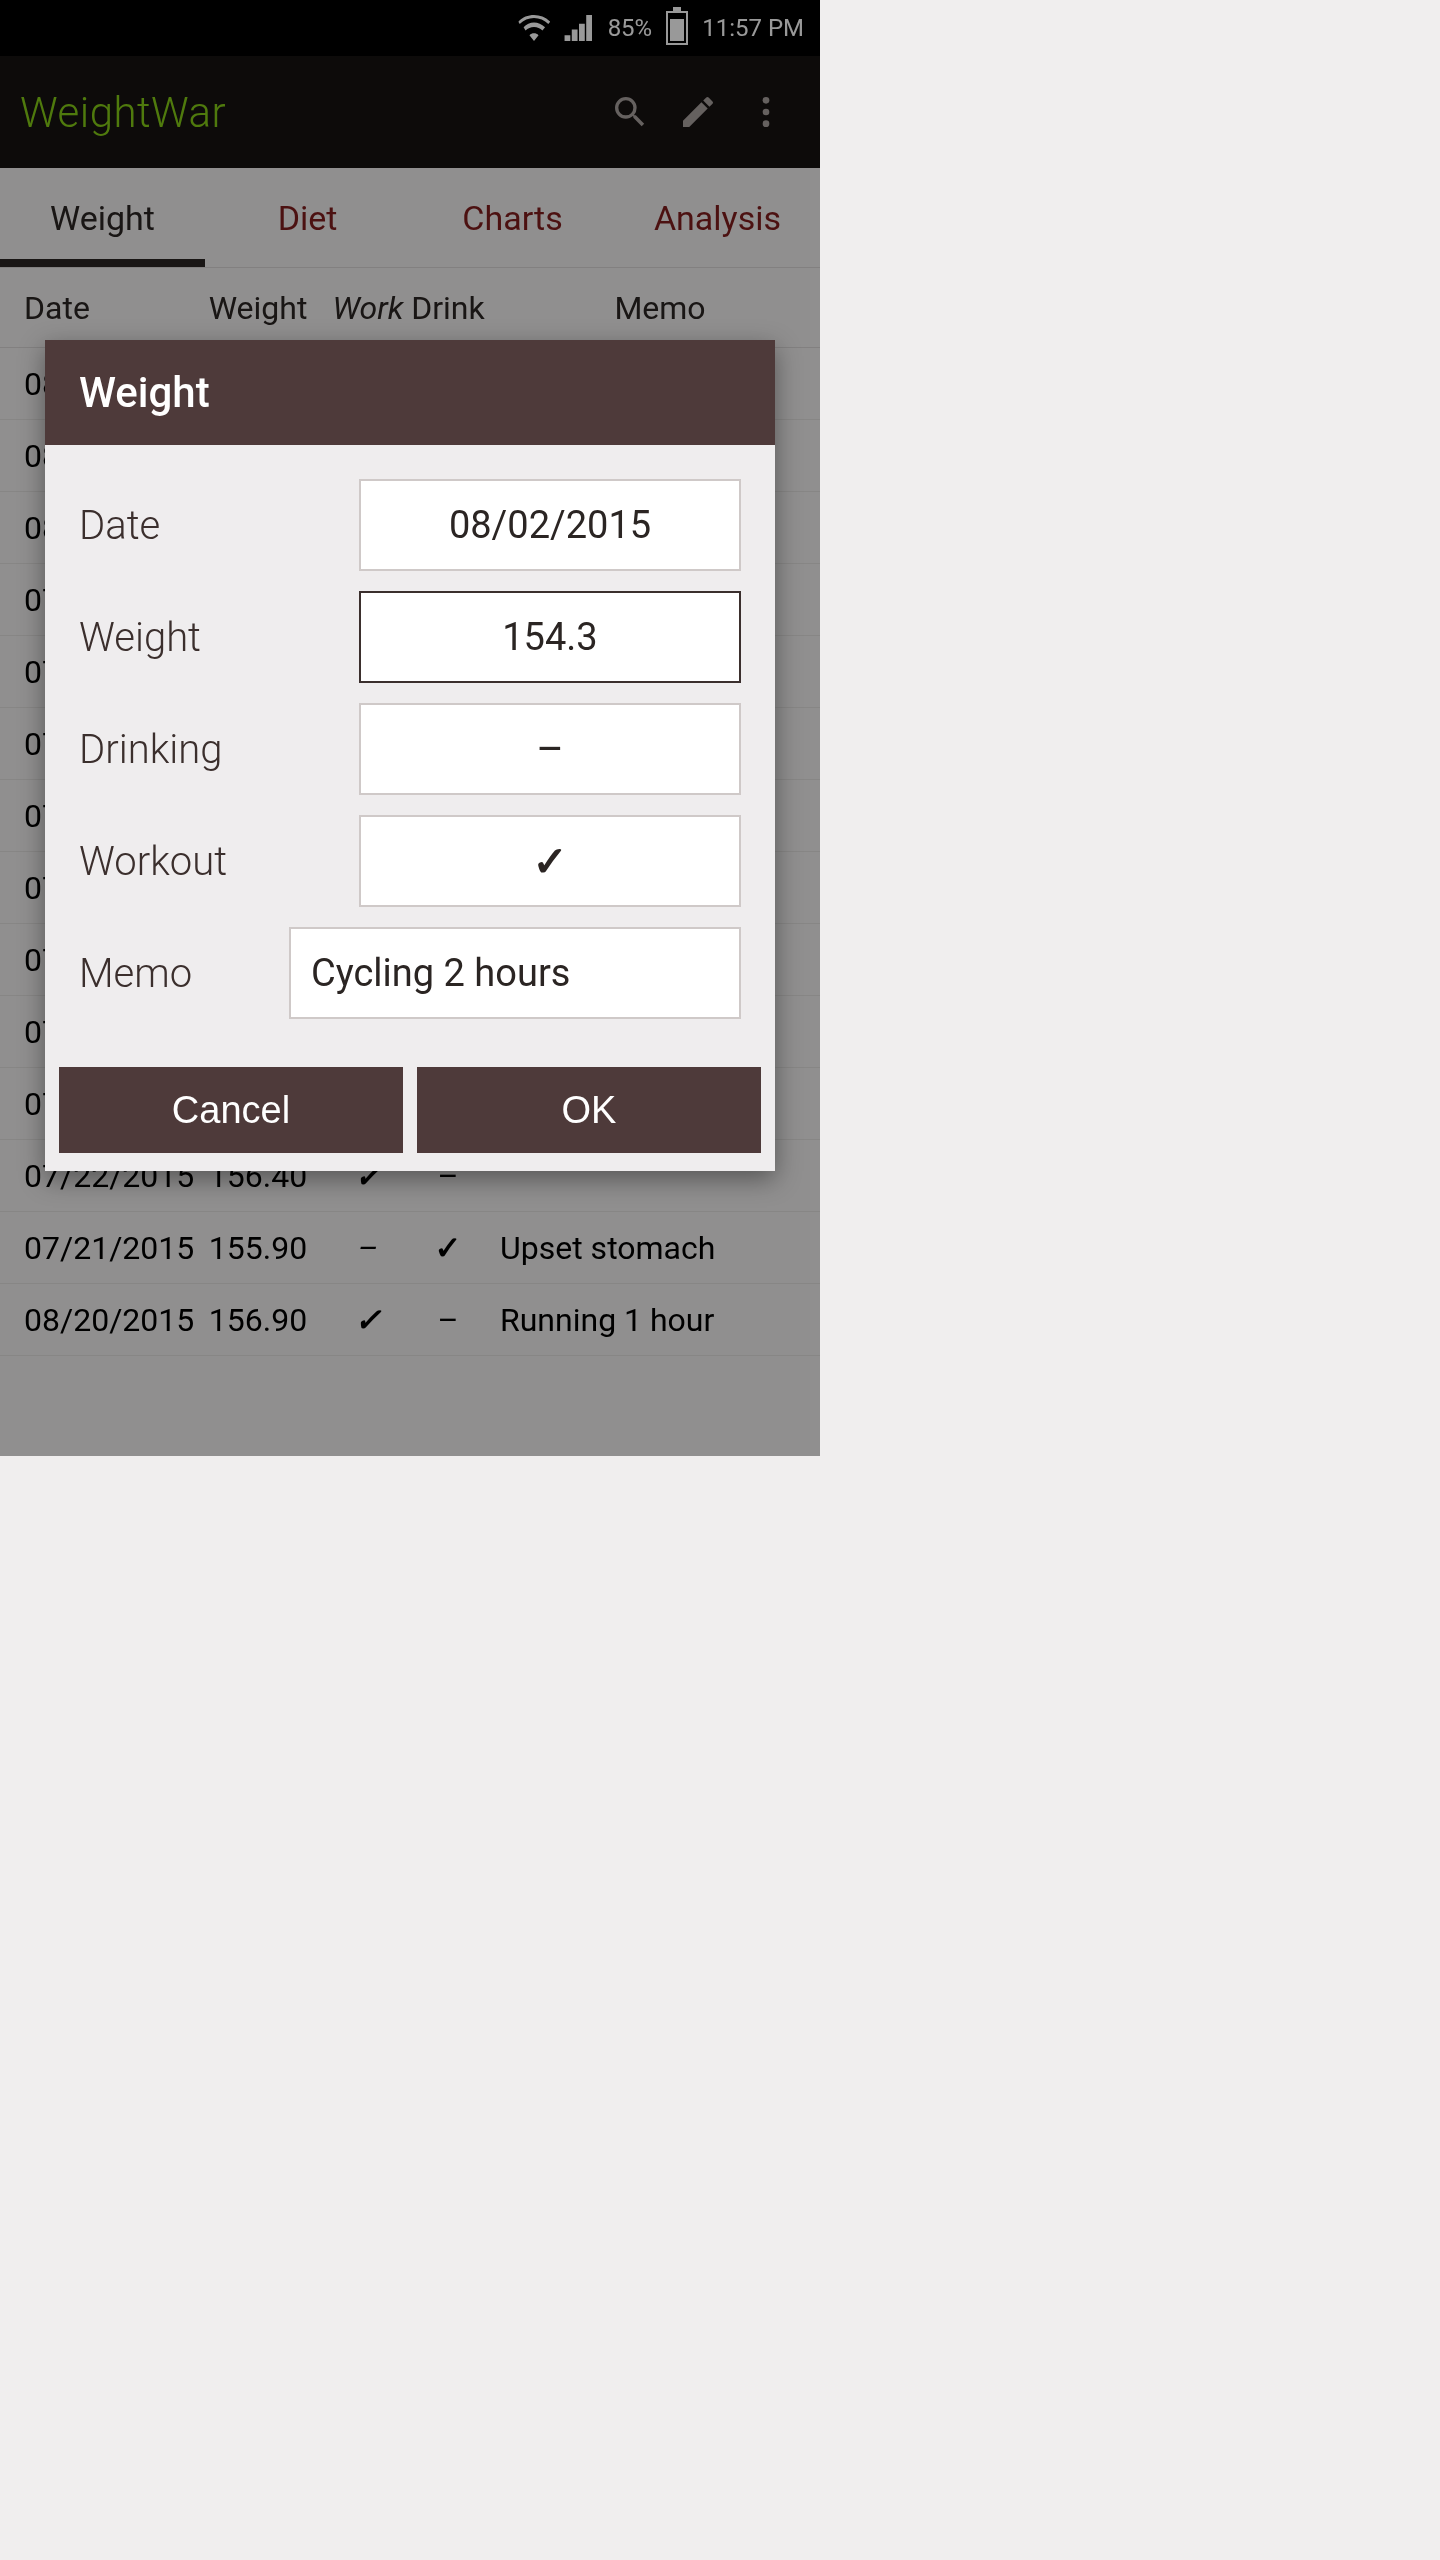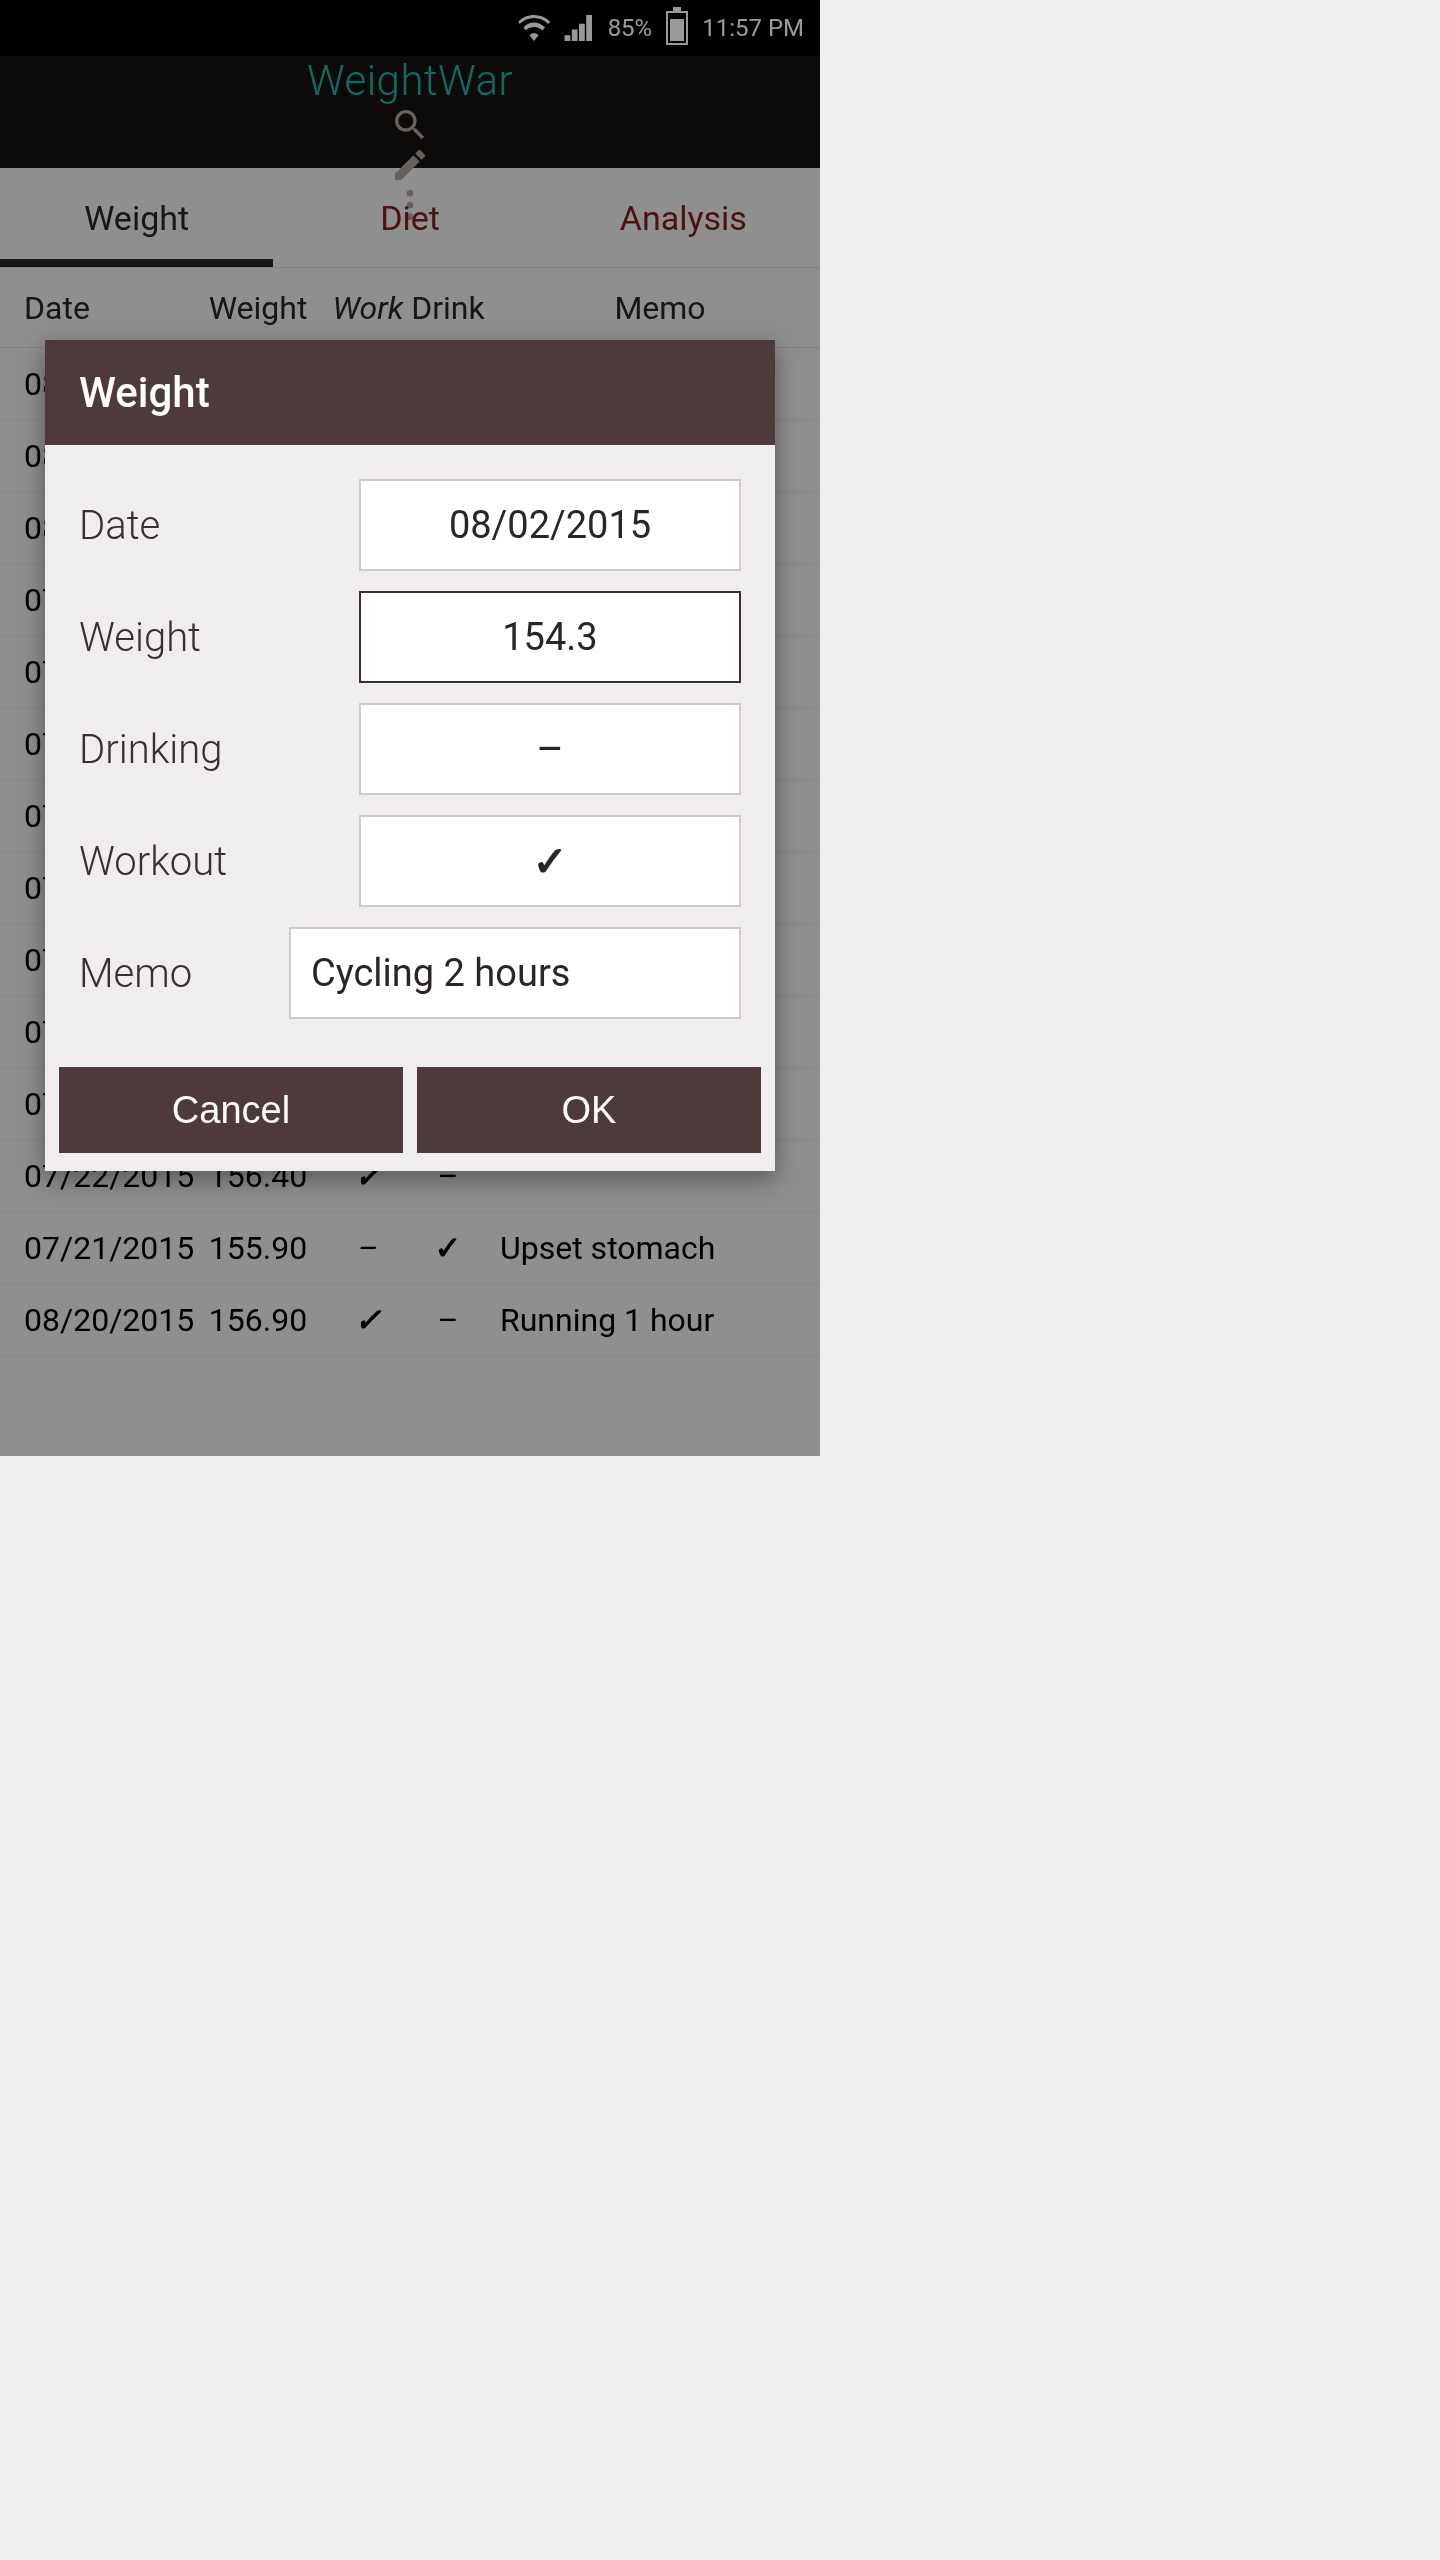--- a/index.html
+++ b/index.html
@@ -8,21 +8,21 @@
 
   
   .statusbar { height:56px; background:#000; color:#fff; display:flex; align-items:center; justify-content:flex-end; padding:0 16px; font-size:24px; gap:14px; }
   .statusbar .battery-icon { width:22px; height:34px; border:2px solid #fff; position:relative; display:inline-block; }
   .statusbar .battery-icon::before { content:""; position:absolute; top:-6px; left:5px; width:8px; height:4px; background:#fff; }
   .statusbar .battery-icon::after { content:""; position:absolute; left:2px; right:2px; bottom:2px; top:6px; background:#fff; }
   .statusbar .wifi-icon svg { display:block; }
   .statusbar .cell-icon svg { display:block; }
 
   
-  .appbar { height:112px; background:#171312; color:#14b8a6; display:flex; align-items:center; padding:0 20px;flex-direction:column; }
+  .appbar { height:112px; background:#171312; color:#84cc16; display:flex; align-items:center; padding:0 20px; }
   .appbar .title { font-size:42px; font-weight:300; letter-spacing:0.5px; flex:1; }
   .appbar .action { width:68px; height:68px; display:flex; align-items:center; justify-content:center; }
   .appbar .action svg { width:40px; height:40px; fill:#a9a29f; }
 
   
   .tabs { height:100px; display:flex; align-items:center; border-bottom:1px solid #d9d6d5; background:#f0eeee; }
   .tab { flex:1; text-align:center; font-size:34px; color:#7f1d1d; font-weight:400; position:relative; padding:28px 0; }
   .tab.active { color:#2b2523; font-weight:400; }
   .tab.active::after { content:""; position:absolute; bottom:-1px; left:0; width:100%; height:8px; background:#2b2523; }
 
@@ -96,20 +96,21 @@
           <circle cx="12" cy="5" r="2"></circle>
           <circle cx="12" cy="12" r="2"></circle>
           <circle cx="12" cy="19" r="2"></circle>
         </svg>
     </div>
   </div>
 
   <div class="tabs">
     <div class="tab active">Weight</div>
     <div class="tab">Diet</div>
+    <div class="tab">Charts</div>
     <div class="tab">Analysis</div>
   </div>
 
   <div class="thead">
     <div class="col-date">Date</div>
     <div class="col-weight">Weight</div>
     <div class="col-work">Work</div>
     <div class="col-drink">Drink</div>
     <div class="col-memo" style="text-align:center;">Memo</div>
   </div>

